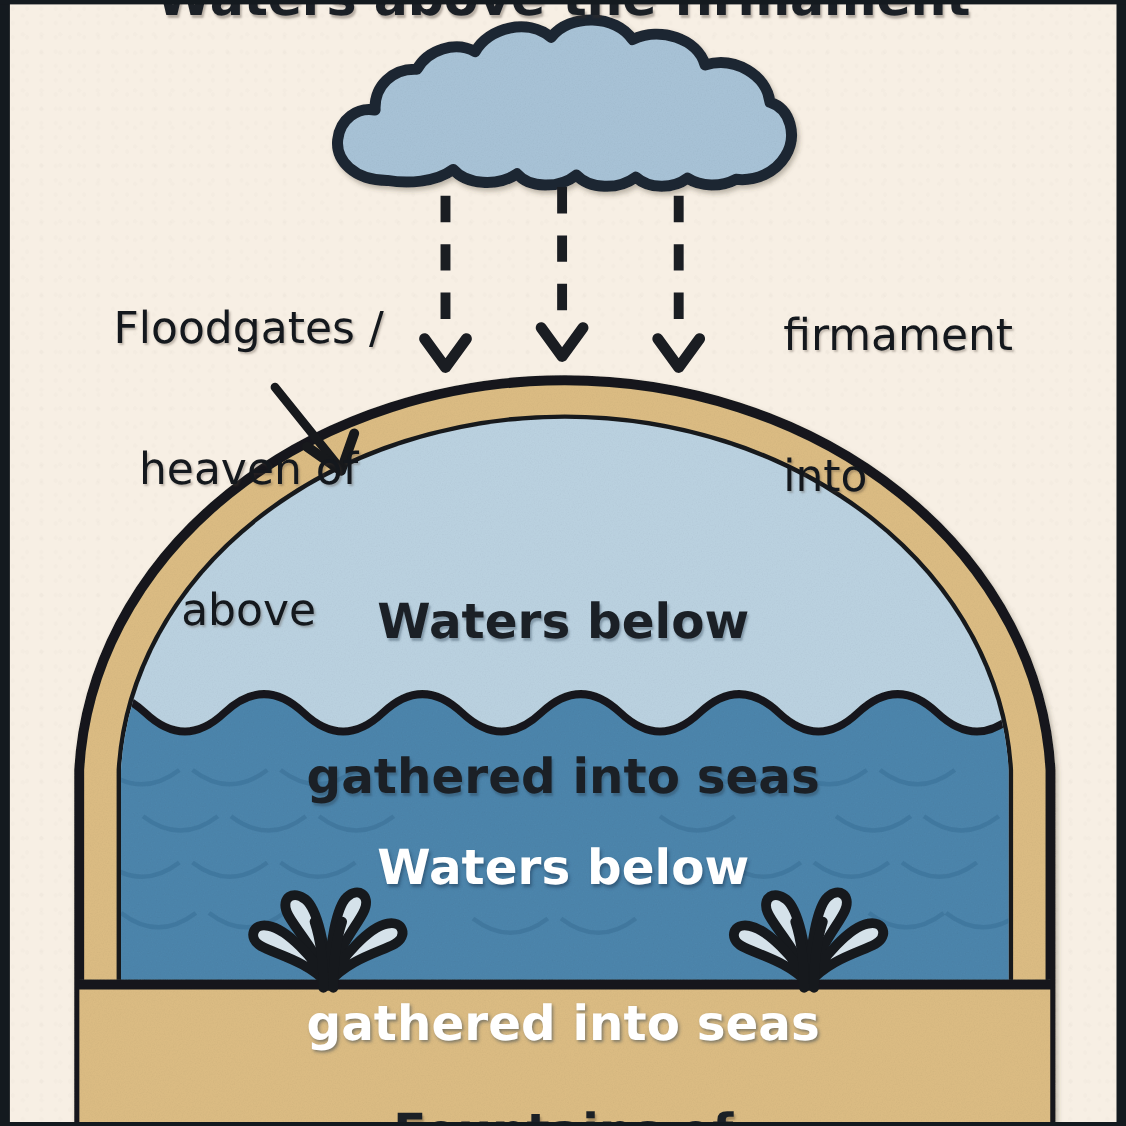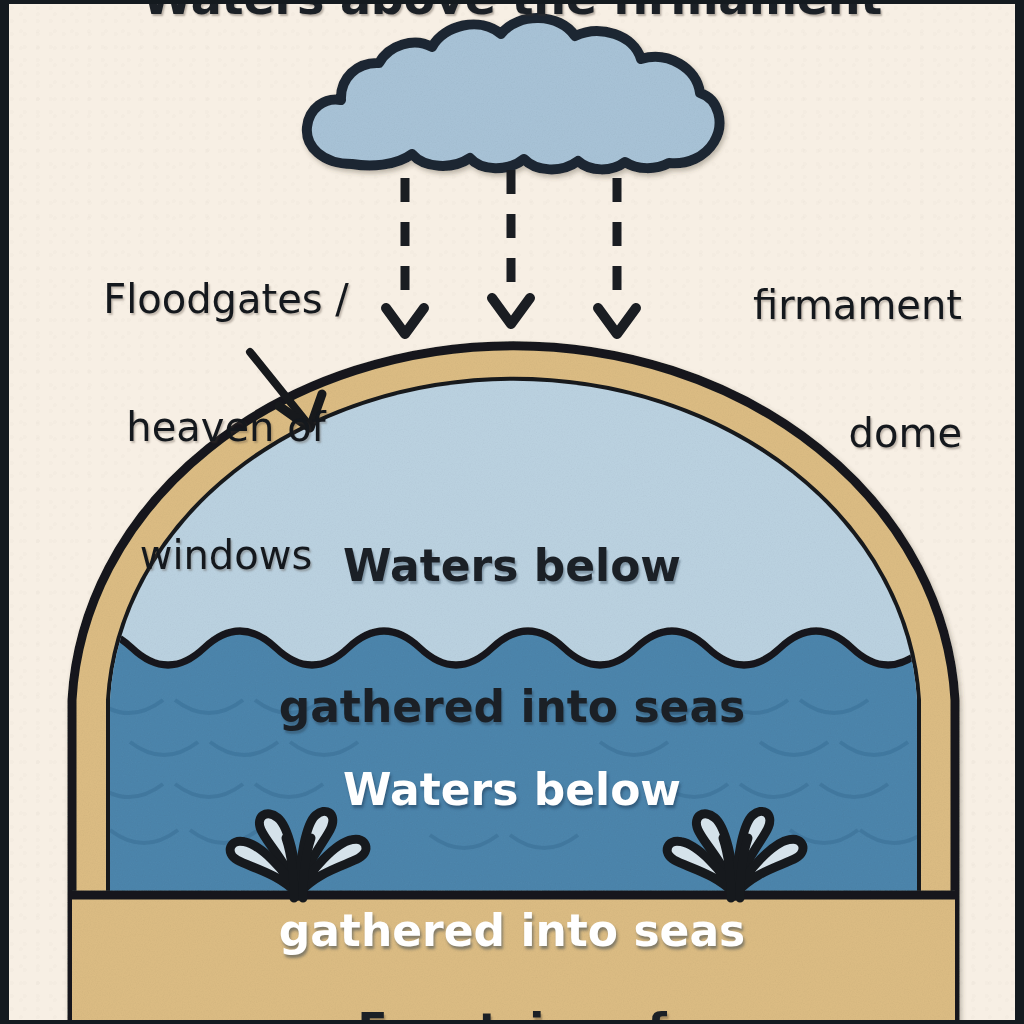--- a/index.html
+++ b/index.html
@@ -65,21 +65,21 @@
     text-align: center;
     font-size: 40px;
     font-weight: 400;
     color: #14181d;
     text-shadow: 1.5px 2px 2px rgba(70,60,50,0.32);
   }
 
   #firmament-text {
     left: 712px; top: 198px;
     width: 250px;
-    text-align: right;
+    text-align: left;
     font-size: 40px;
     font-weight: 400;
     color: #14181d;
     text-shadow: 1.5px 2px 2px rgba(70,60,50,0.32);
   }
 
   #upper-sea-text {
     left: 262px; top: 448px;
     width: 500px;
     text-align: center;
@@ -233,26 +233,26 @@
       <path d="M 250 352 L 308 424" fill="none" stroke="#17191c" stroke-width="8" stroke-linecap="round"></path>
       <path d="M 279 406 L 310 428 L 322 394" fill="none" stroke="#17191c" stroke-width="9" stroke-linejoin="round" stroke-linecap="round"></path>
     </g>
   </svg>
 
   <div class="lbl" id="title-text">Waters above the firmament</div>
 
   <div class="lbl" id="floodgates-text">
     <div>Floodgates /</div>
     <div>heaven of</div>
-    <div>windows</div>
+    <div>above</div>
   </div>
 
   <div class="lbl" id="firmament-text">
     <div>firmament</div>
-    <div>dome</div>
+    <div>into</div>
   </div>
 
   <div class="lbl" id="upper-sea-text">
     <div>Waters below</div>
     <div>gathered into seas</div>
   </div>
 
   <div class="lbl" id="lower-sea-text">
     <div>Waters below</div>
     <div>gathered into seas</div>

